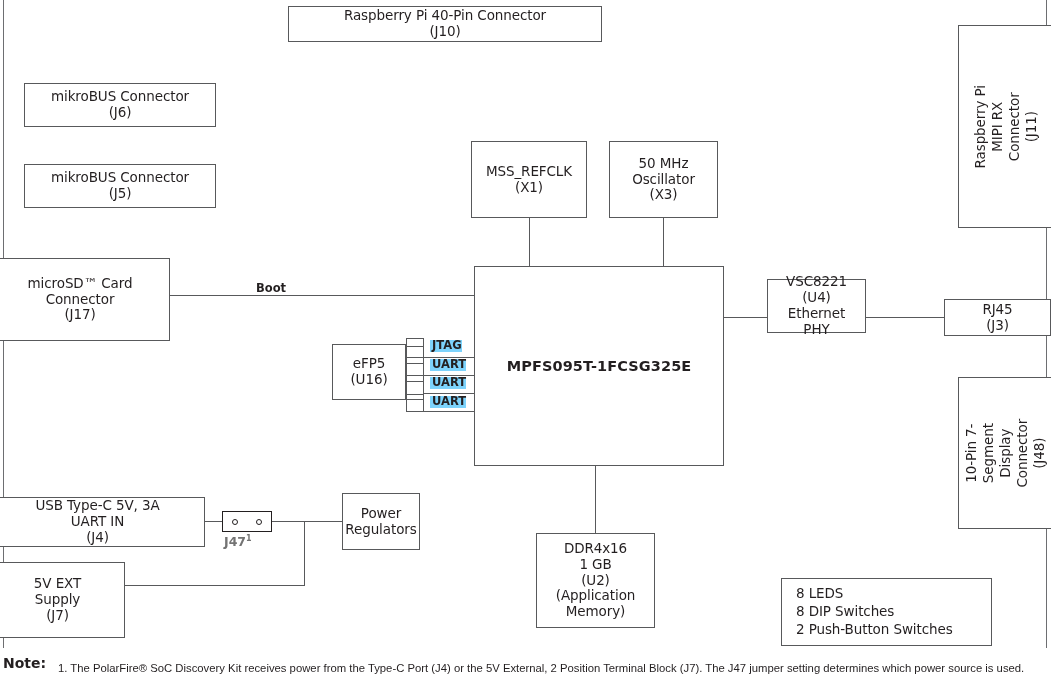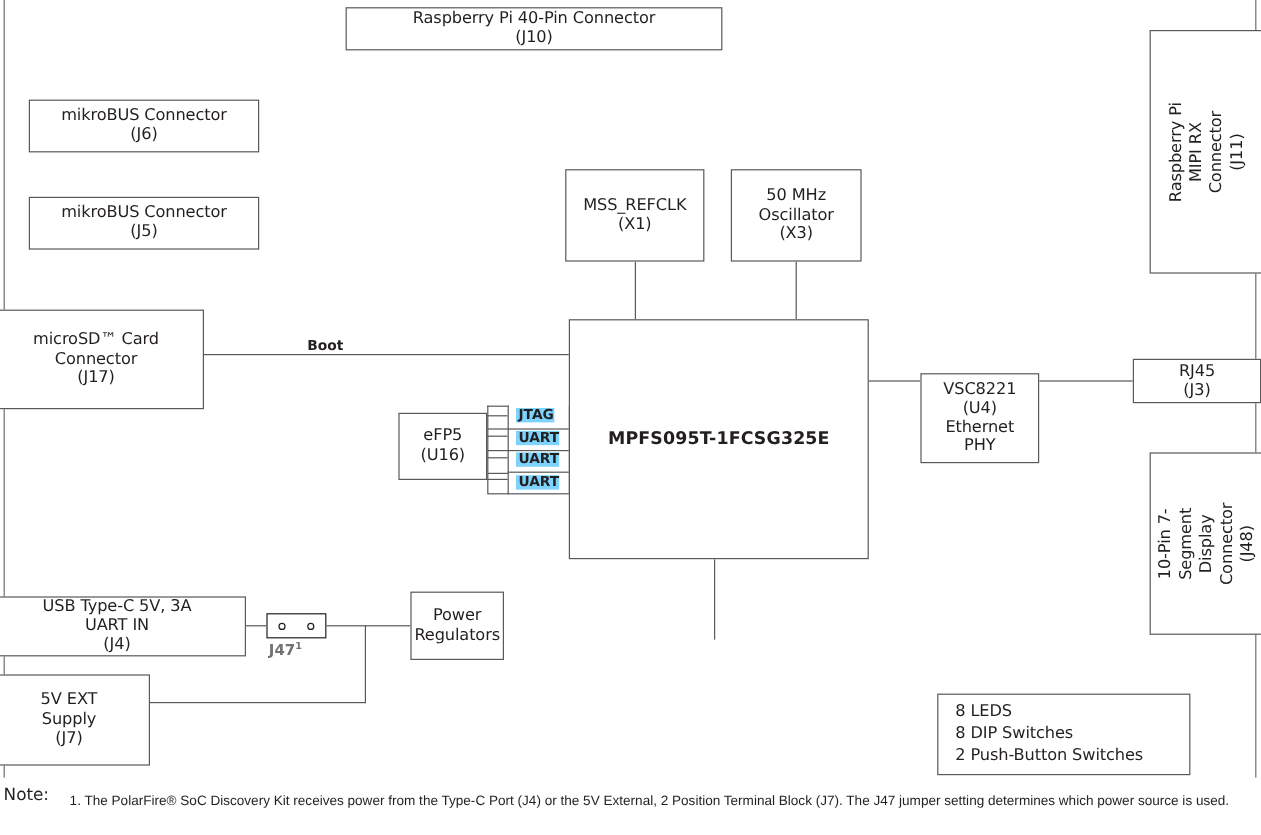--- a/index.html
+++ b/index.html
@@ -148,21 +148,21 @@
     left: 0;
     top: 652px;
     width: 1051px;
     z-index: 8;
   }
   .note-label {
     position: absolute;
     left: 3px;
     top: 3px;
     font-size: 14px;
-    font-weight: normal;
+    font-weight: bold;
     color: #231f20;
   }
   .note-text {
     position: absolute;
     left: 58px;
     top: 8px;
     width: 985px;
     font-size: 11.3px;
     line-height: 1.55;
     color: #231f20;
@@ -257,21 +257,21 @@
     <div class="stub-cell" style="height:18.5px;"></div>
   </div>
 
   <div class="port-label" style="left:430px; top:340px;">JTAG</div>
   <div class="port-label" style="left:430px; top:359px;">UART</div>
   <div class="port-label" style="left:430px; top:377px;">UART</div>
   <div class="port-label" style="left:430px; top:396px;">UART</div>
 
   <div class="wire-label" style="left:253px; top:281px;">Boot</div>
 
-  <div class="box" style="left:767px; top:279px; width:99px; height:75px;margin-top:32px;">
+  <div class="box" style="left:767px; top:279px; width:99px; height:54px;">
     <span class="txt">VSC8221
 (U4)
 Ethernet
 PHY</span>
   </div>
 
   <div class="box" style="left:944px; top:299px; width:107px; height:37px;">
     <span class="txt">RJ45
 (J3)</span>
   </div>
@@ -306,20 +306,27 @@
     <span class="txt">5V EXT
 Supply
 (J7)</span>
   </div>
 
   <div class="box" style="left:342px; top:493px; width:78px; height:57px;">
     <span class="txt">Power
 Regulators</span>
   </div>
 
+  <div class="box" style="left:536px; top:533px; width:119px; height:95px;">
+    <span class="txt">DDR4x16
+1 GB
+(U2)
+(Application
+Memory)</span>
+  </div>
 
   <div class="box leftalign" style="left:781px; top:578px; width:211px; height:68px;">
     <span class="txt">8 LEDS
 8 DIP Switches
 2 Push-Button Switches</span>
   </div>
 
   <div class="note-wrap">
     <div class="note-label">Note:</div>
     <div class="note-text">1. The PolarFire® SoC Discovery Kit receives power from the Type-C Port (J4) or the 5V External, 2 Position Terminal Block (J7). The J47 jumper setting determines which power source is used.</div>

